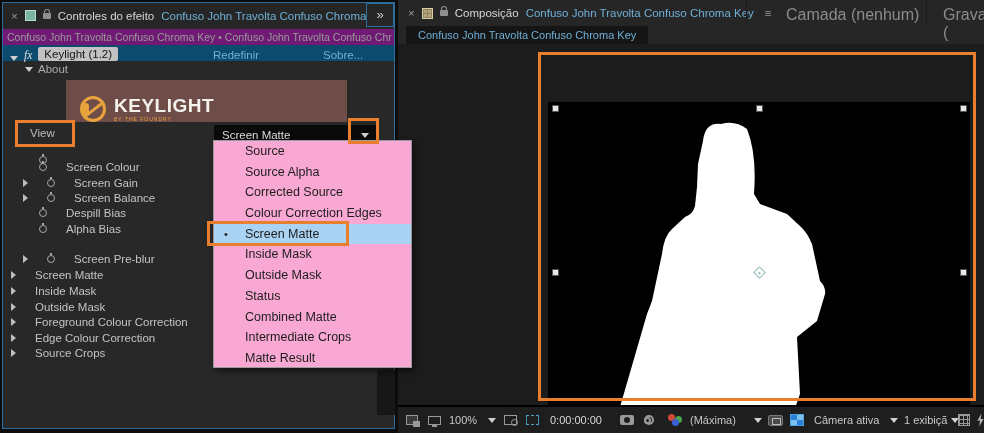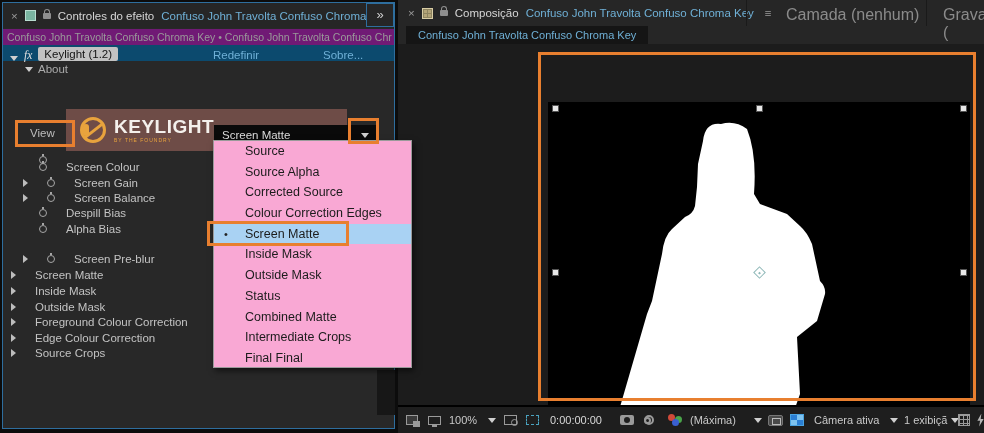--- a/index.html
+++ b/index.html
@@ -25,21 +25,21 @@
   .sq-teal { width:11px;height:11px;background:#7ab5a1;border:1px solid #b8ddd0; }
   .sq-tan  { width:11px;height:11px;background:#b3a478;border:1px solid #d9cda5;
              background-image:linear-gradient(#8f8560 1px,transparent 1px),linear-gradient(90deg,#8f8560 1px,transparent 1px);
              background-size:4px 4px; }
   .overflow-box { right:0; top:0; width:28px; height:24px; border:1px solid #2e6e9e; color:#cfcfcf; font-size:13px; text-align:center; line-height:22px; background:#262626; }
   .lp-tabline { left:0; top:26px; width:100%; height:16px; background:#701a75; color:#9a9a9a; font-size:10.5px; line-height:16px; padding-left:4px; white-space:nowrap; overflow:hidden; }
   .fx-row { left:0; top:42px; width:100%; height:16px; background:#0c4a6e; display:flex; align-items:flex-end; font-size:11.5px; }
   .fx-chip { background:#c2c2c2; color:#141414; padding:0 6px; border-radius:2px; font-size:11.5px; line-height:14px; }
   .about-row { left:22px; top:59px; height:14px; display:flex; align-items:center; gap:5px; color:#ababab; font-size:11.5px; }
 
-  .klogo-banner { left:63px; top:77px; width:281px; height:42px; background:#6e4c47; display:flex; align-items:center; padding-left:14px;margin-top:29px; }
+  .klogo-banner { left:63px; top:77px; width:281px; height:42px; background:#6e4c47; display:flex; align-items:flex-end; padding-left:14px; }
   .klogo-ring { width:26px; height:26px; border:3px solid #e8a33d; border-radius:50%; position:relative; flex:none; }
   .klogo-ring::before { content:''; position:absolute; left:-1px; top:9px; width:24px; height:3px; background:#e8a33d; transform:rotate(-38deg); }
   .klogo-ring::after  { content:''; position:absolute; left:0px; top:4px; width:6px; height:12px; background:#e8a33d; border-radius:3px; }
   .klogo-textwrap { margin-left:8px; }
   .klogo-title { color:#f4f0ec; font-weight:bold; font-size:19px; letter-spacing:0.5px; line-height:19px; }
   .klogo-sub { color:#e8a33d; font-size:5px; letter-spacing:1px; margin-top:1px; }
 
   .view-label { left:27px; top:124px; color:#bdbdbd; font-size:11.5px; }
   .view-select { left:211px; top:122px; width:162px; height:20px; background:#0a0a0a; color:#dcdcdc; font-size:11.5px; display:flex; align-items:center; padding-left:8px; }
   .view-select .tri-d { position:absolute; right:7px; top:8px; }
@@ -303,21 +303,21 @@
     <div class="menu-item">Colour Correction Edges</div>
     <div class="menu-item sel">
       <span class="menu-bullet">•</span>
       <span>Screen Matte</span>
     </div>
     <div class="menu-item">Inside Mask</div>
     <div class="menu-item">Outside Mask</div>
     <div class="menu-item">Status</div>
     <div class="menu-item">Combined Matte</div>
     <div class="menu-item">Intermediate Crops</div>
-    <div class="menu-item">Final Final</div>
+    <div class="menu-item">Matte Result</div>
   </div>
 
   <div class="abs anno" style="left:15px;top:120px;width:60px;height:27px"></div>
   <div class="abs anno" style="left:348px;top:118px;width:31px;height:26px"></div>
   <div class="abs anno" style="left:207px;top:221px;width:142px;height:25px"></div>
   <div class="abs anno" style="left:538px;top:52px;width:438px;height:349px"></div>
 
 </div>
 
 </body></html>

